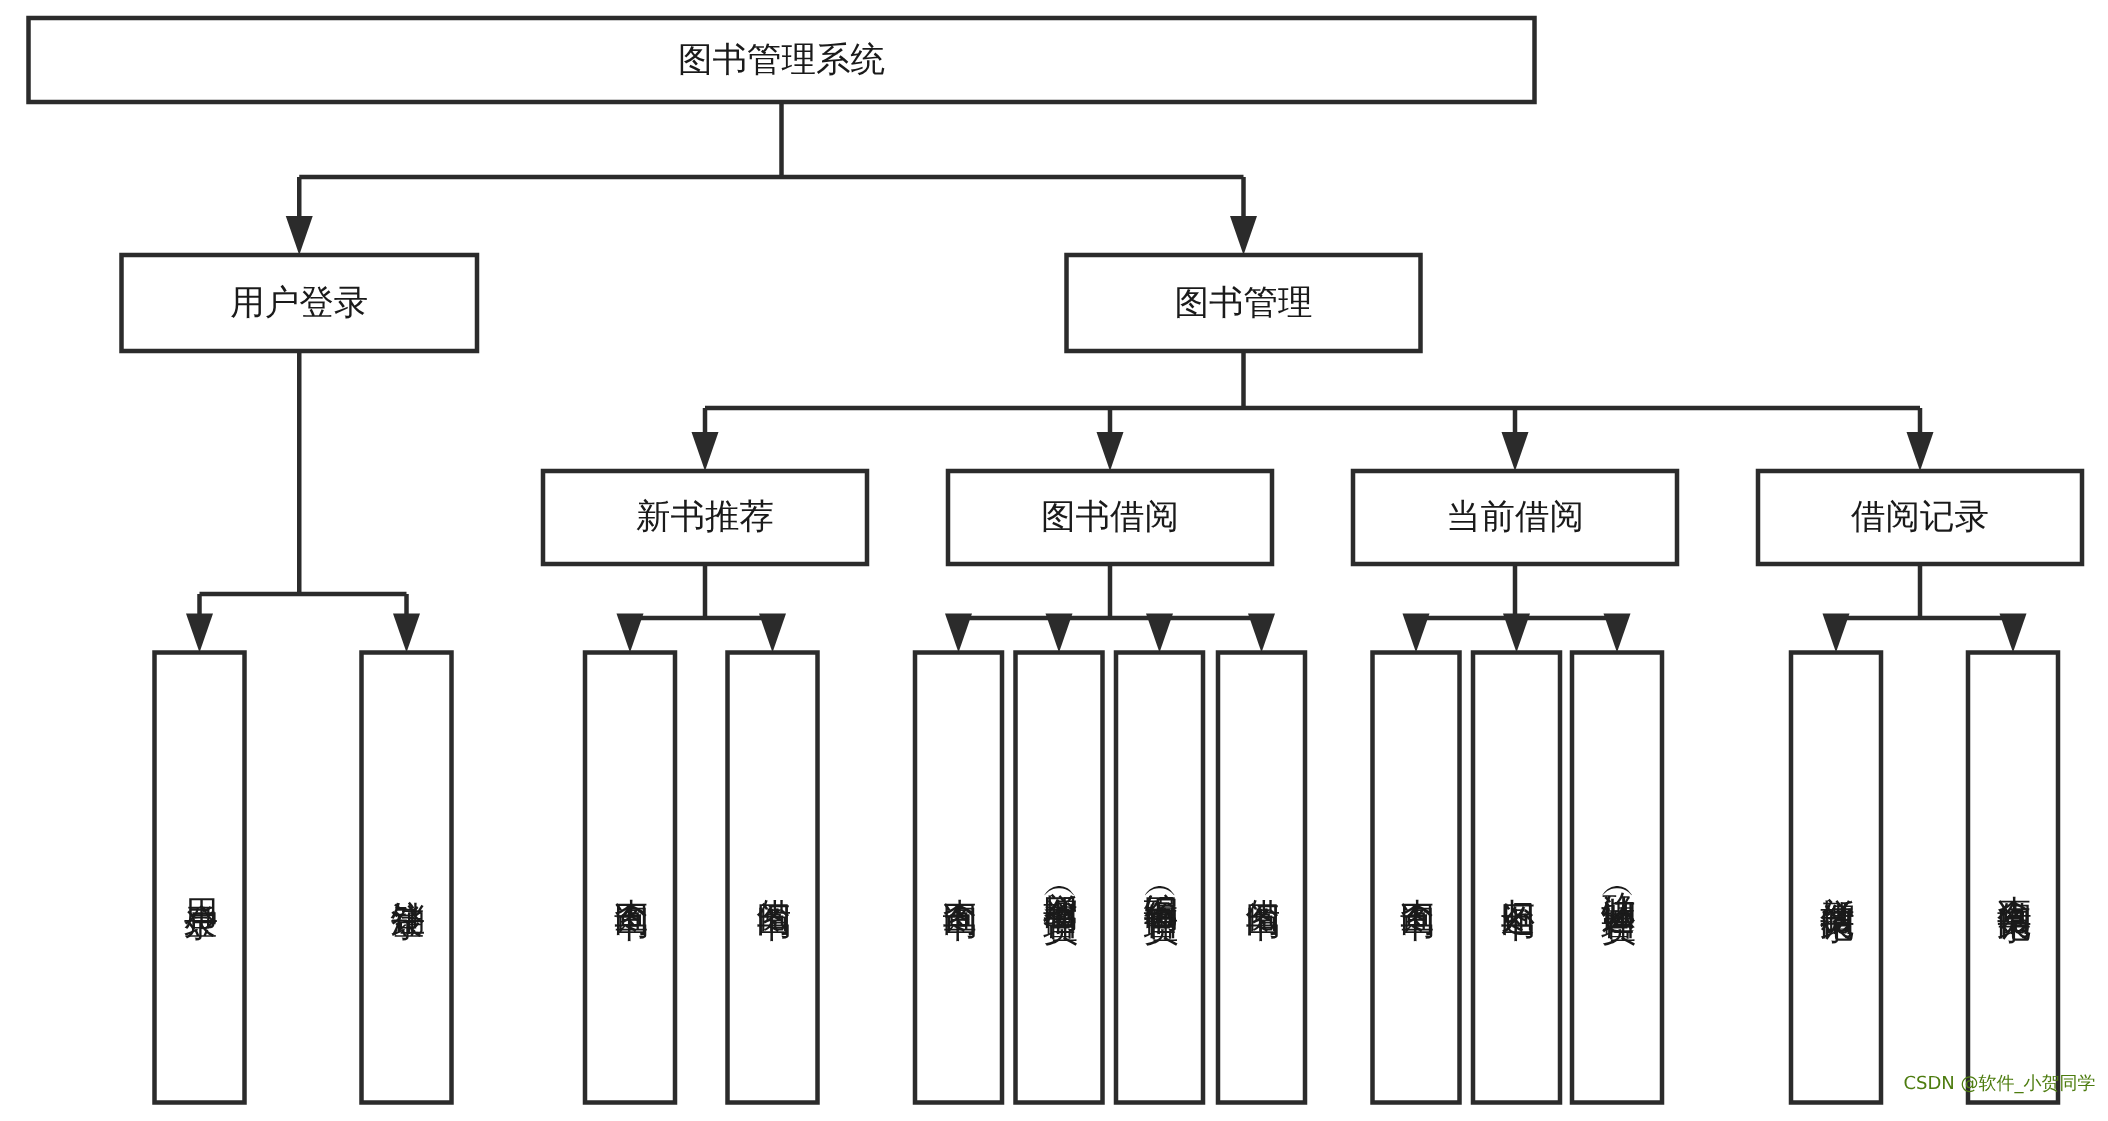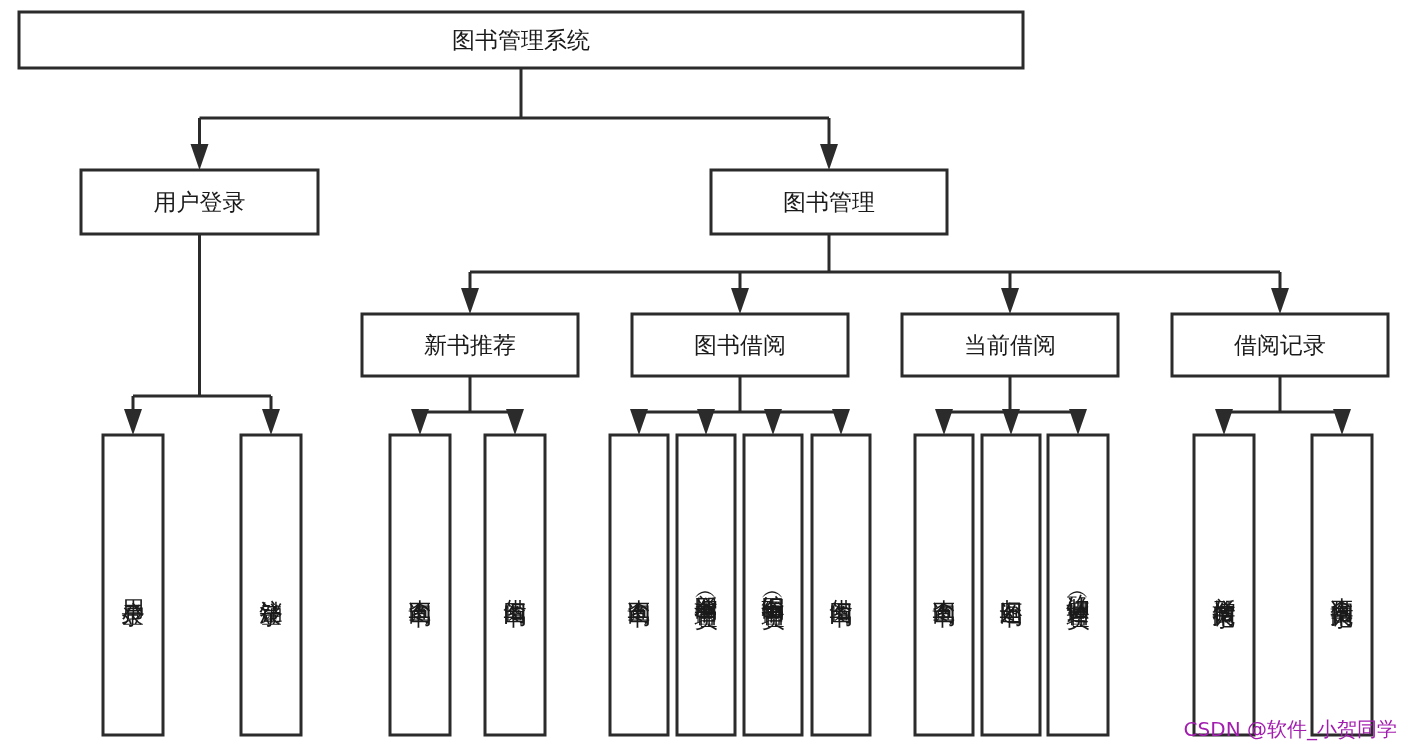--- a/index.html
+++ b/index.html
@@ -57,24 +57,24 @@
     font-size: 23px;
     line-height: 1.18;
     color: #1a1a1a;
     letter-spacing: 2px;
     white-space: nowrap;
     pointer-events: none;
   }
   .watermark {
     position: absolute;
     right: 8px;
-    bottom: 4px;
-    font-family: "DejaVu Sans", "Liberation Sans", sans-serif;
-    font-size: 20px;
-    color: #a21caf;
+    bottom: 16px;
+    font-family: "DejaVu Sans", "Liberation Sans", sans-serif;
+    font-size: 12px;
+    color: #4d7c0f;
     white-space: nowrap;
   }
 </style>
 </head>
 <body>
 
 <div id="diagram-root">
 
   <svg id="flow" viewBox="0 0 1405 747">
     <g id="connectors-layer">

